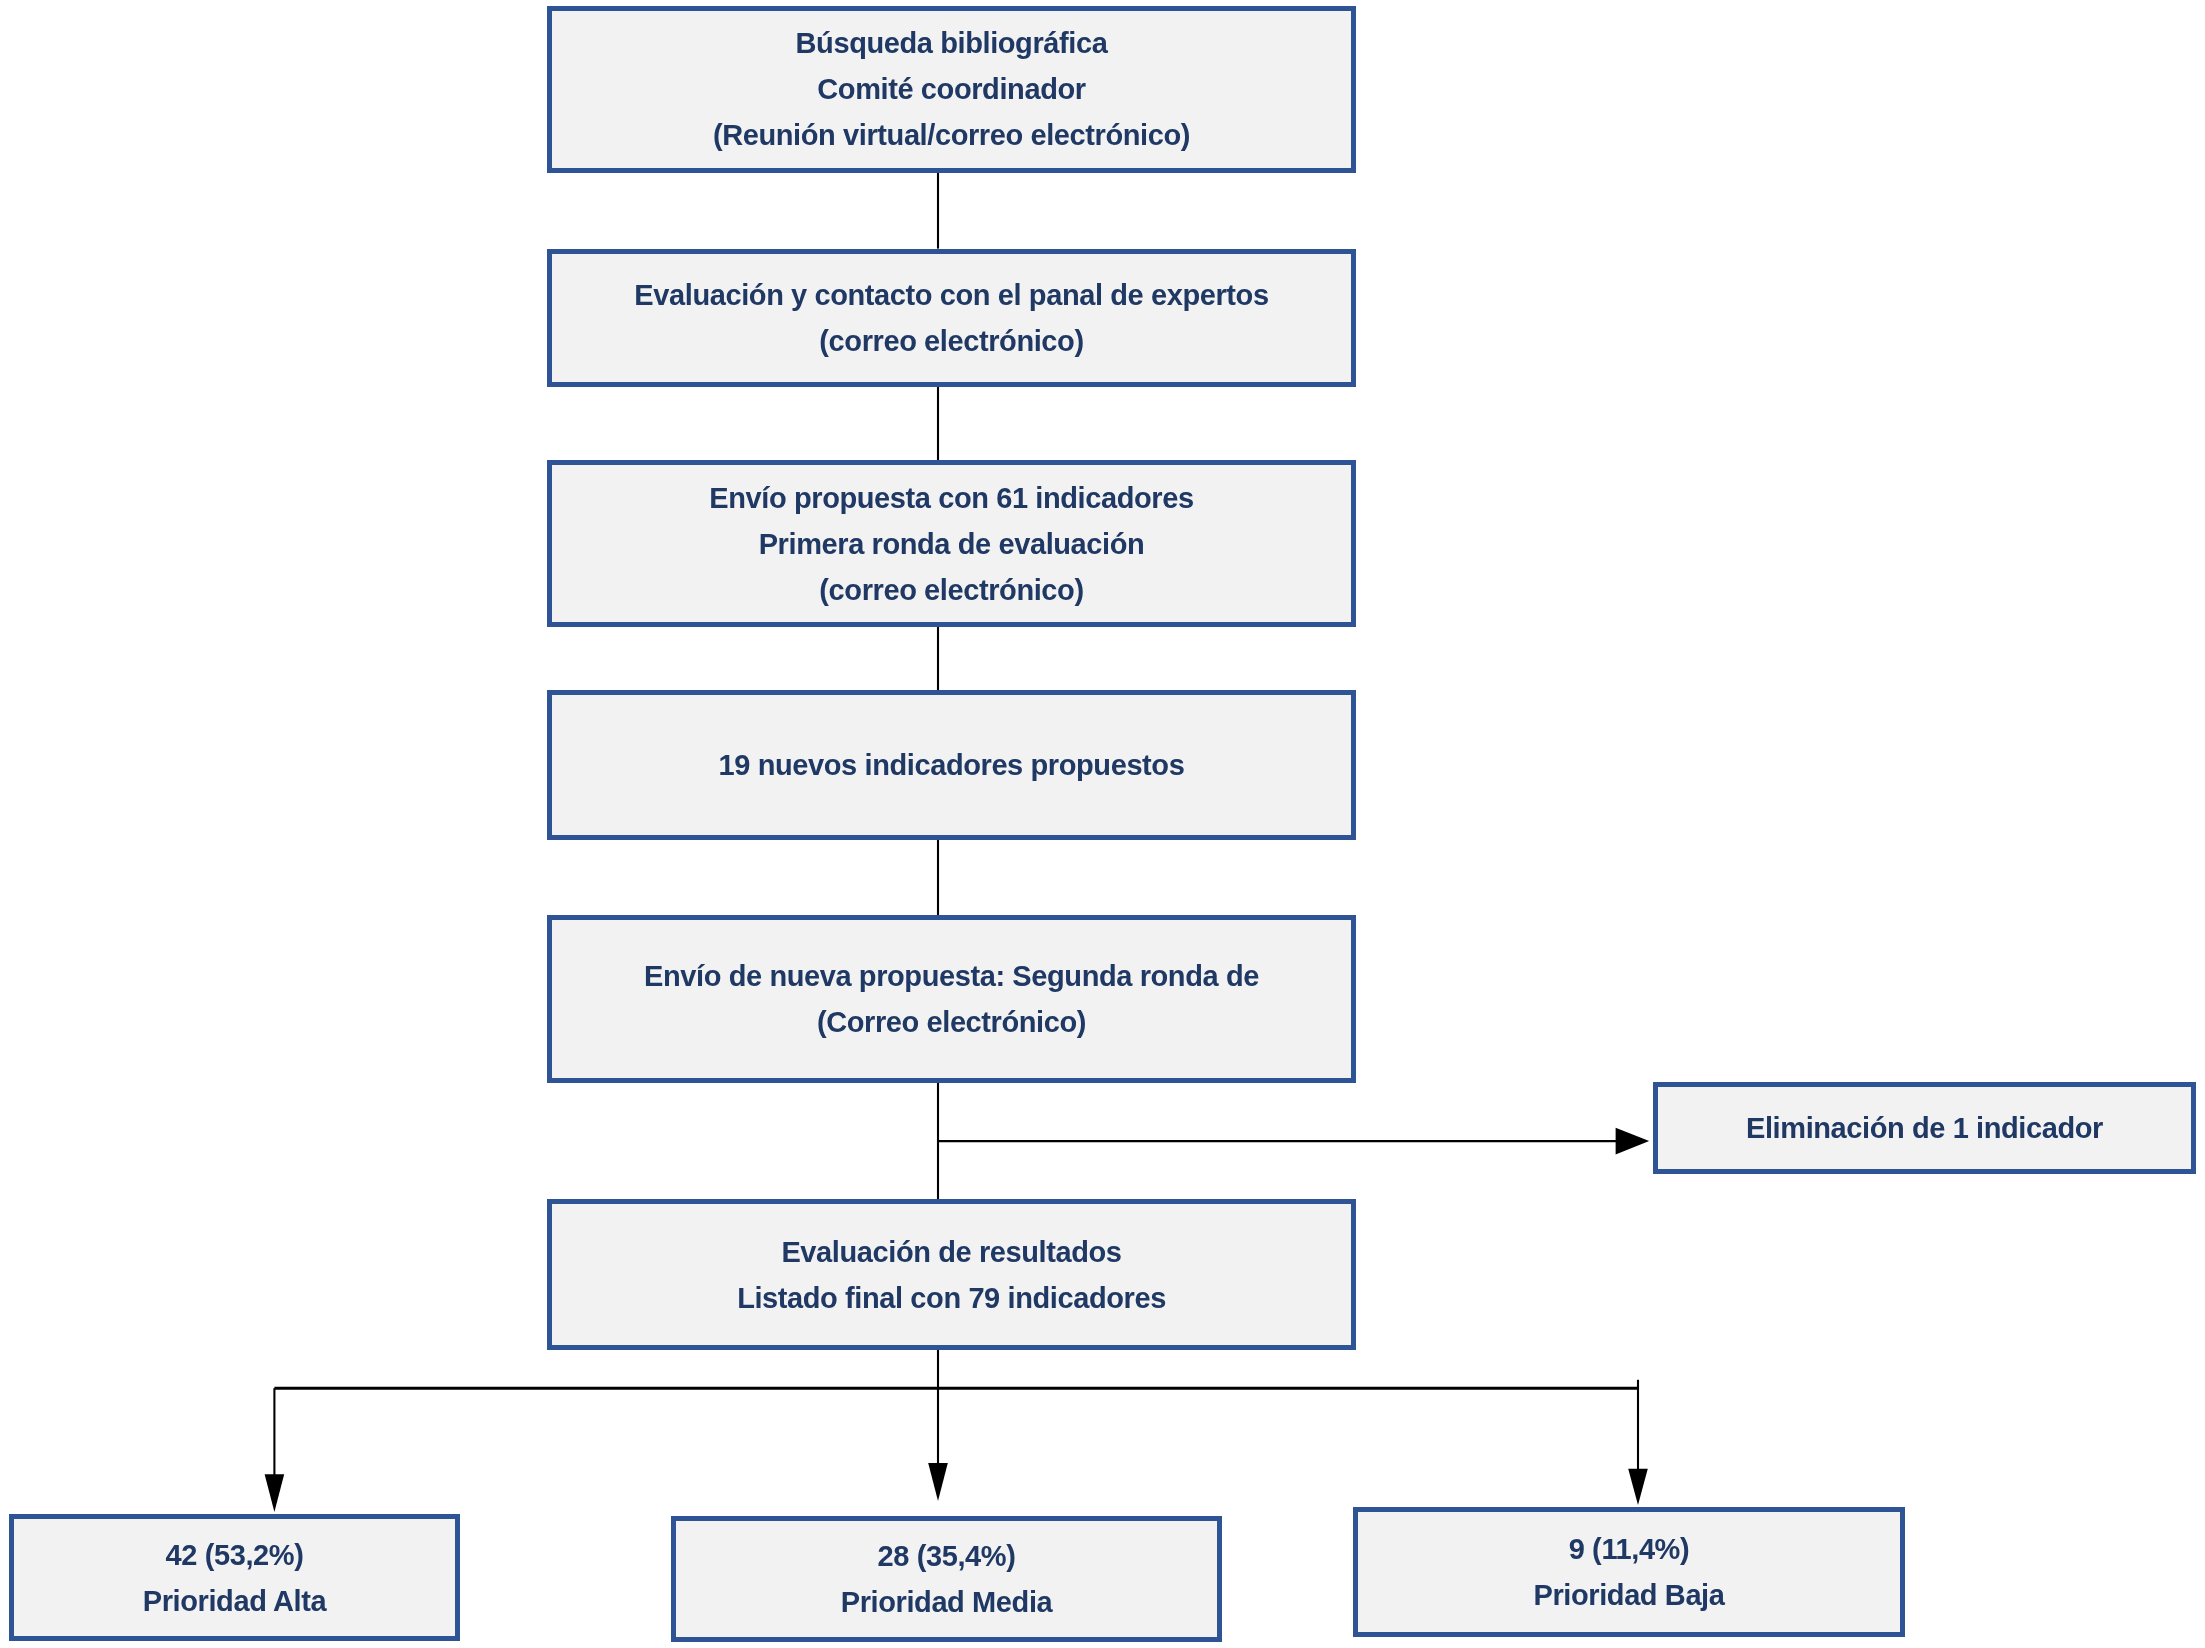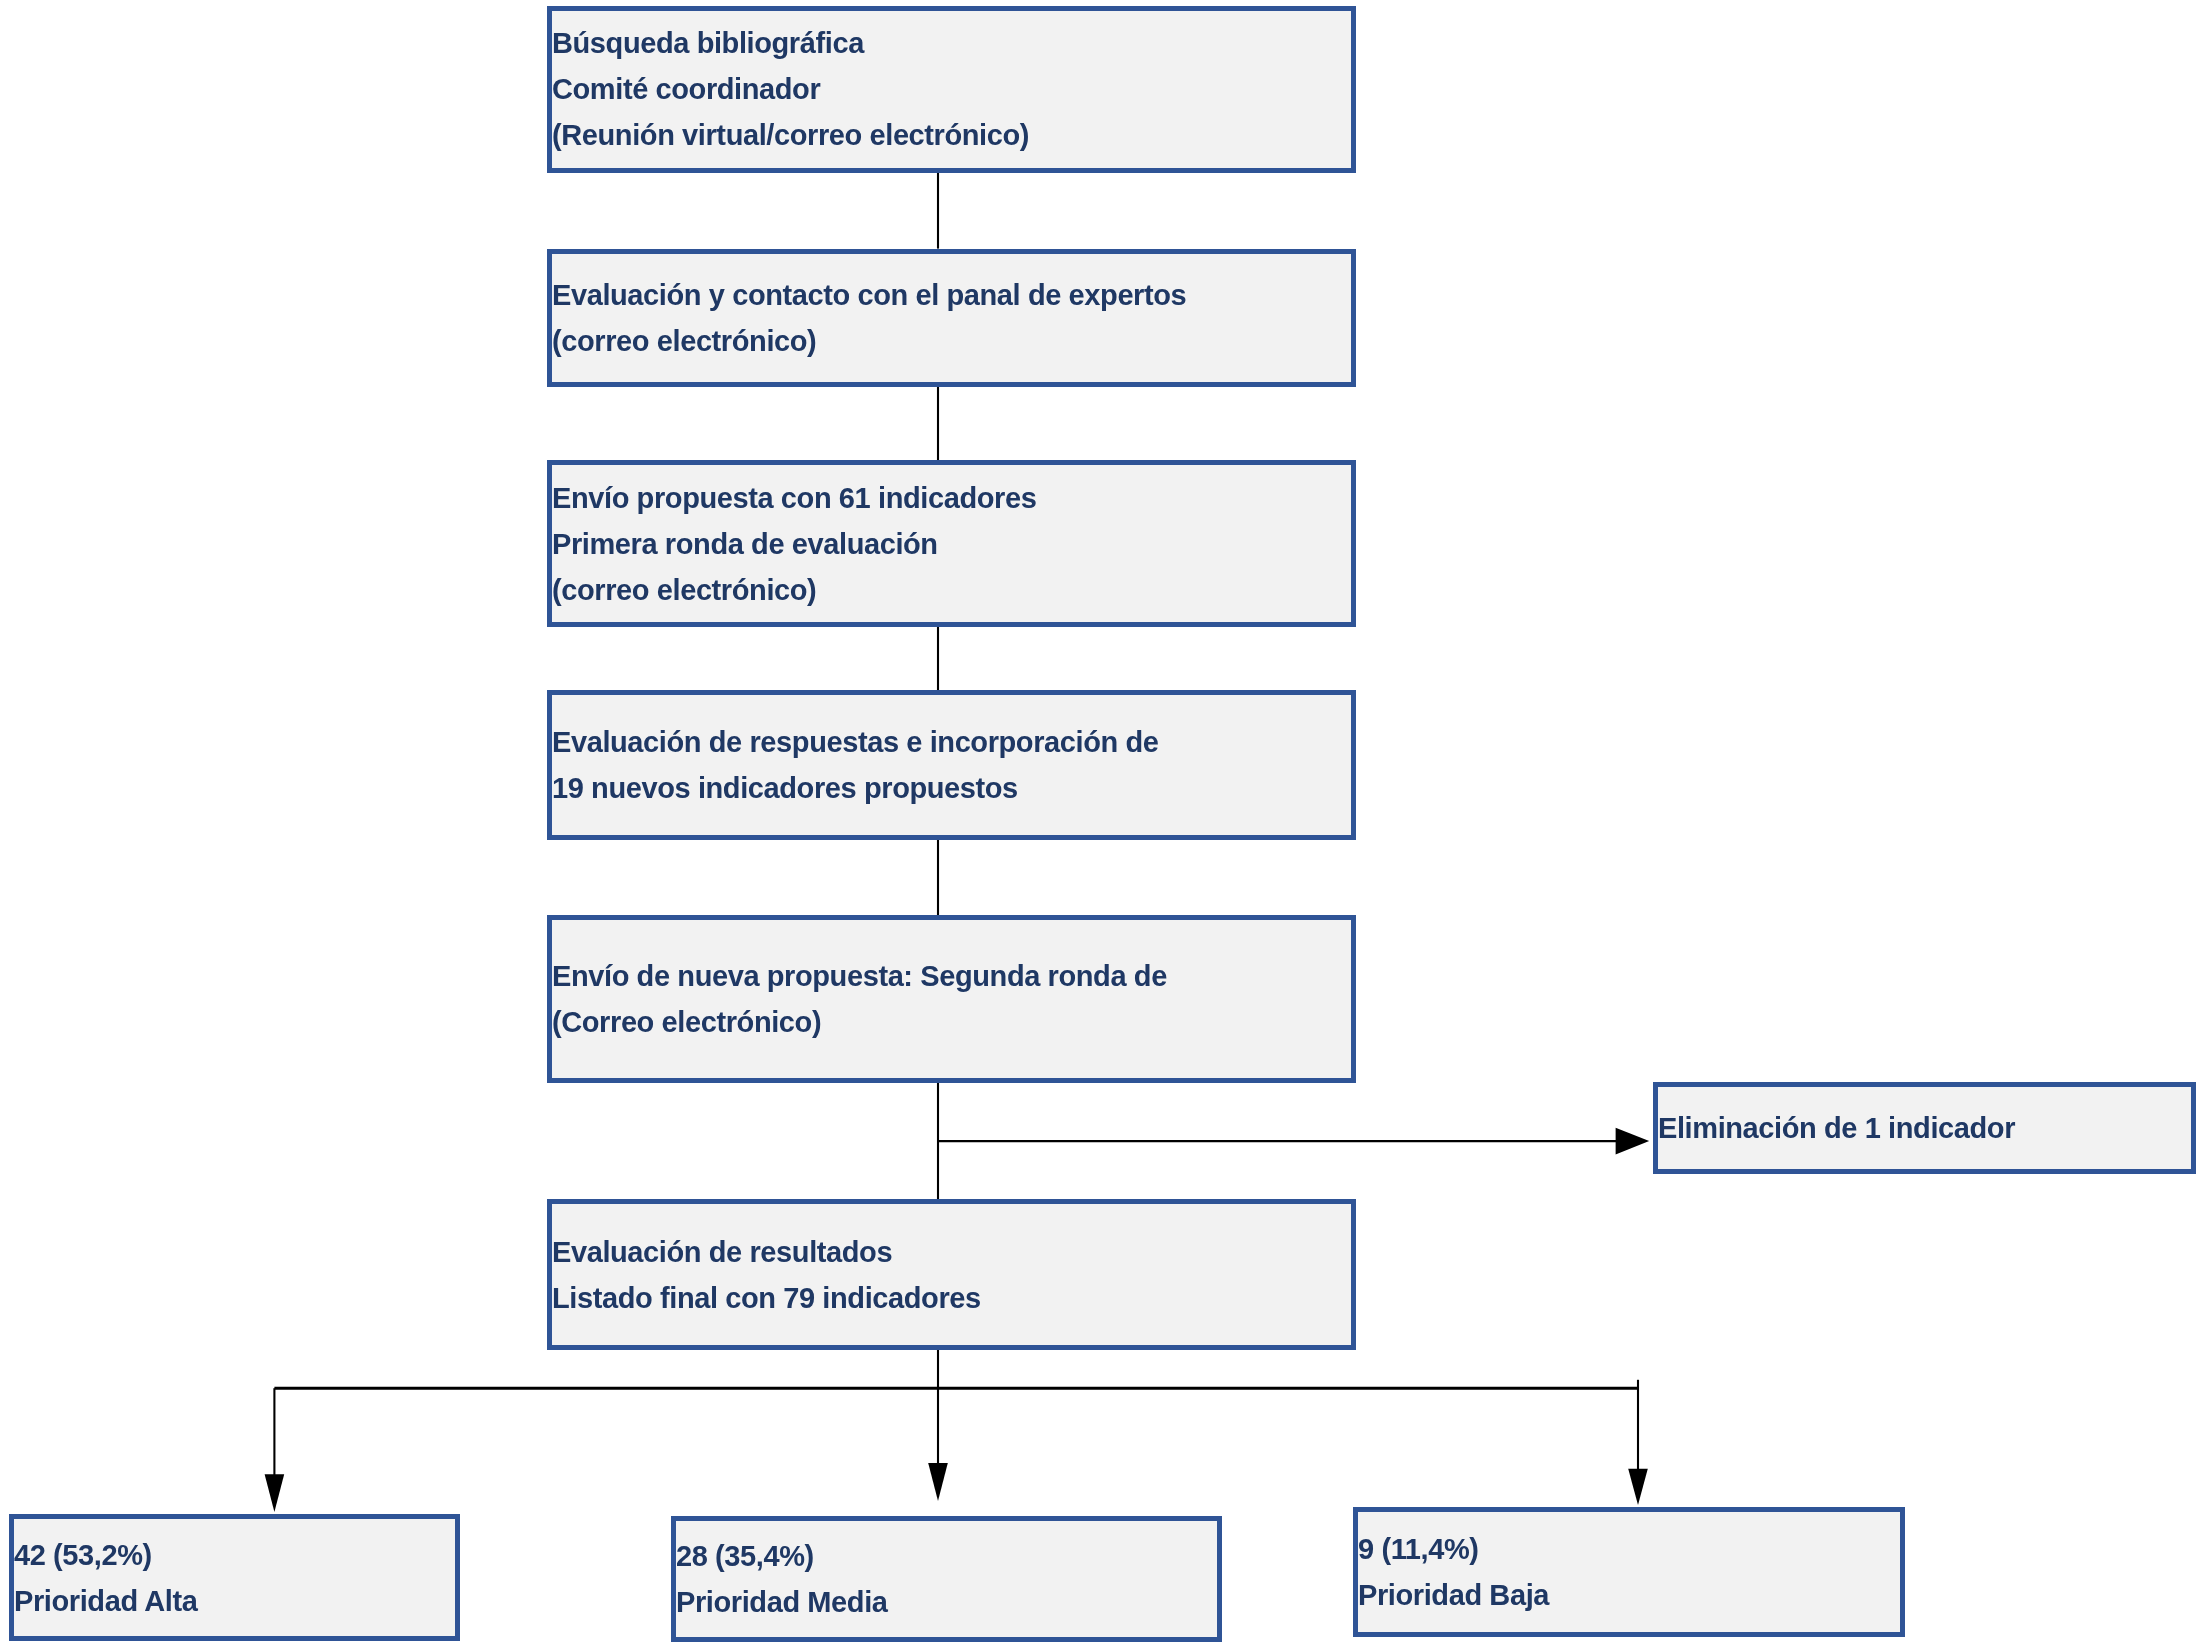--- a/index.html
+++ b/index.html
@@ -17,21 +17,21 @@
     font-family:"Liberation Sans", sans-serif;
   }
   .box{
     position:absolute;
     box-sizing:border-box;
     background:var(--box-fill);
     border:5.6px solid var(--box-border);
     display:flex;
     flex-direction:column;
     justify-content:center;
-    align-items:flex-start;
+    align-items:center;
     z-index:2;
   }
   .box .line{
     color:var(--text);
     font-weight:700;
     font-size:29px;
     line-height:46px;
     letter-spacing:-0.4px;
     white-space:nowrap;
     text-align:center;
@@ -85,21 +85,20 @@
     <div class="line">(correo electrónico)</div>
   </div>
 
   <div class="box" style="left:547px;top:460px;width:809px;height:167px">
     <div class="line">Envío propuesta con 61 indicadores</div>
     <div class="line">Primera ronda de evaluación</div>
     <div class="line">(correo electrónico)</div>
   </div>
 
   <div class="box" style="left:547px;top:690px;width:809px;height:150px">
-    <div class="line">Evaluación de respuestas e incorporación de</div>
     <div class="line">19 nuevos indicadores propuestos</div>
   </div>
 
   <div class="box" style="left:547px;top:915px;width:809px;height:168px">
     <div class="line">Envío de nueva propuesta: Segunda ronda de</div>
     <div class="line">(Correo electrónico)</div>
   </div>
 
   <div class="box" style="left:547px;top:1199px;width:809px;height:151px">
     <div class="line">Evaluación de resultados</div>

